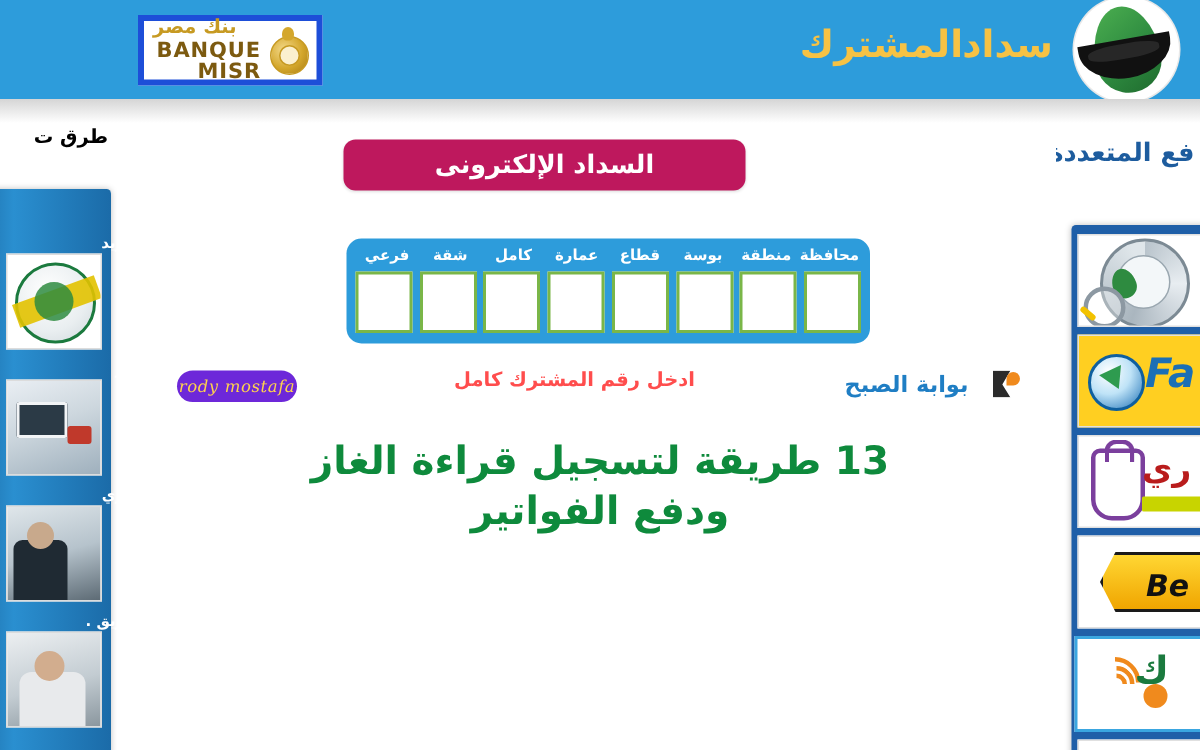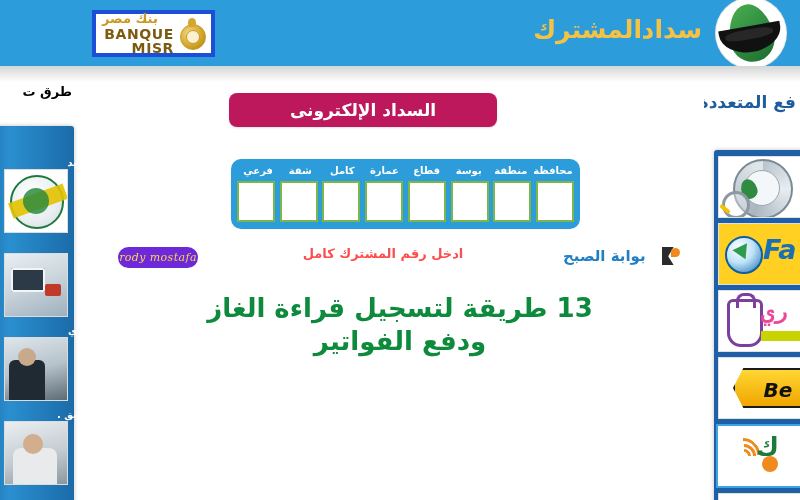--- a/index.html
+++ b/index.html
@@ -257,22 +257,22 @@
 
   .pu-bag{
     position:absolute;left:8px;top:8px;width:30px;height:42px;
     border:3px solid #7b3f9d;border-radius:6px 6px 14px 14px;
   }
   .pu-bag::before{
     content:"";position:absolute;left:6px;top:-9px;width:14px;height:12px;
     border:3px solid #7b3f9d;border-bottom:none;border-radius:8px 8px 0 0;
   }
   .pu-text{
-    position:absolute;left:42px;top:12px;color:#ec4899;
-    font-size:22px;font-weight:bold;line-height:1;font-family:Liberation Mono, monospace;
+    position:absolute;left:42px;top:12px;color:#b91c1c;
+    font-size:22px;font-weight:bold;line-height:1;
   }
   .pu-sub{
     position:absolute;left:42px;top:40px;width:62px;height:10px;
     background:#c8d400;border-radius:1px;
   }
 
   .bee-hex{
     position:absolute;left:14px;top:10px;width:86px;height:40px;
     background:linear-gradient(180deg,#ffd733 0%,#f0a500 100%);
     clip-path:polygon(12% 0,88% 0,100% 50%,88% 100%,12% 100%,0 50%);

